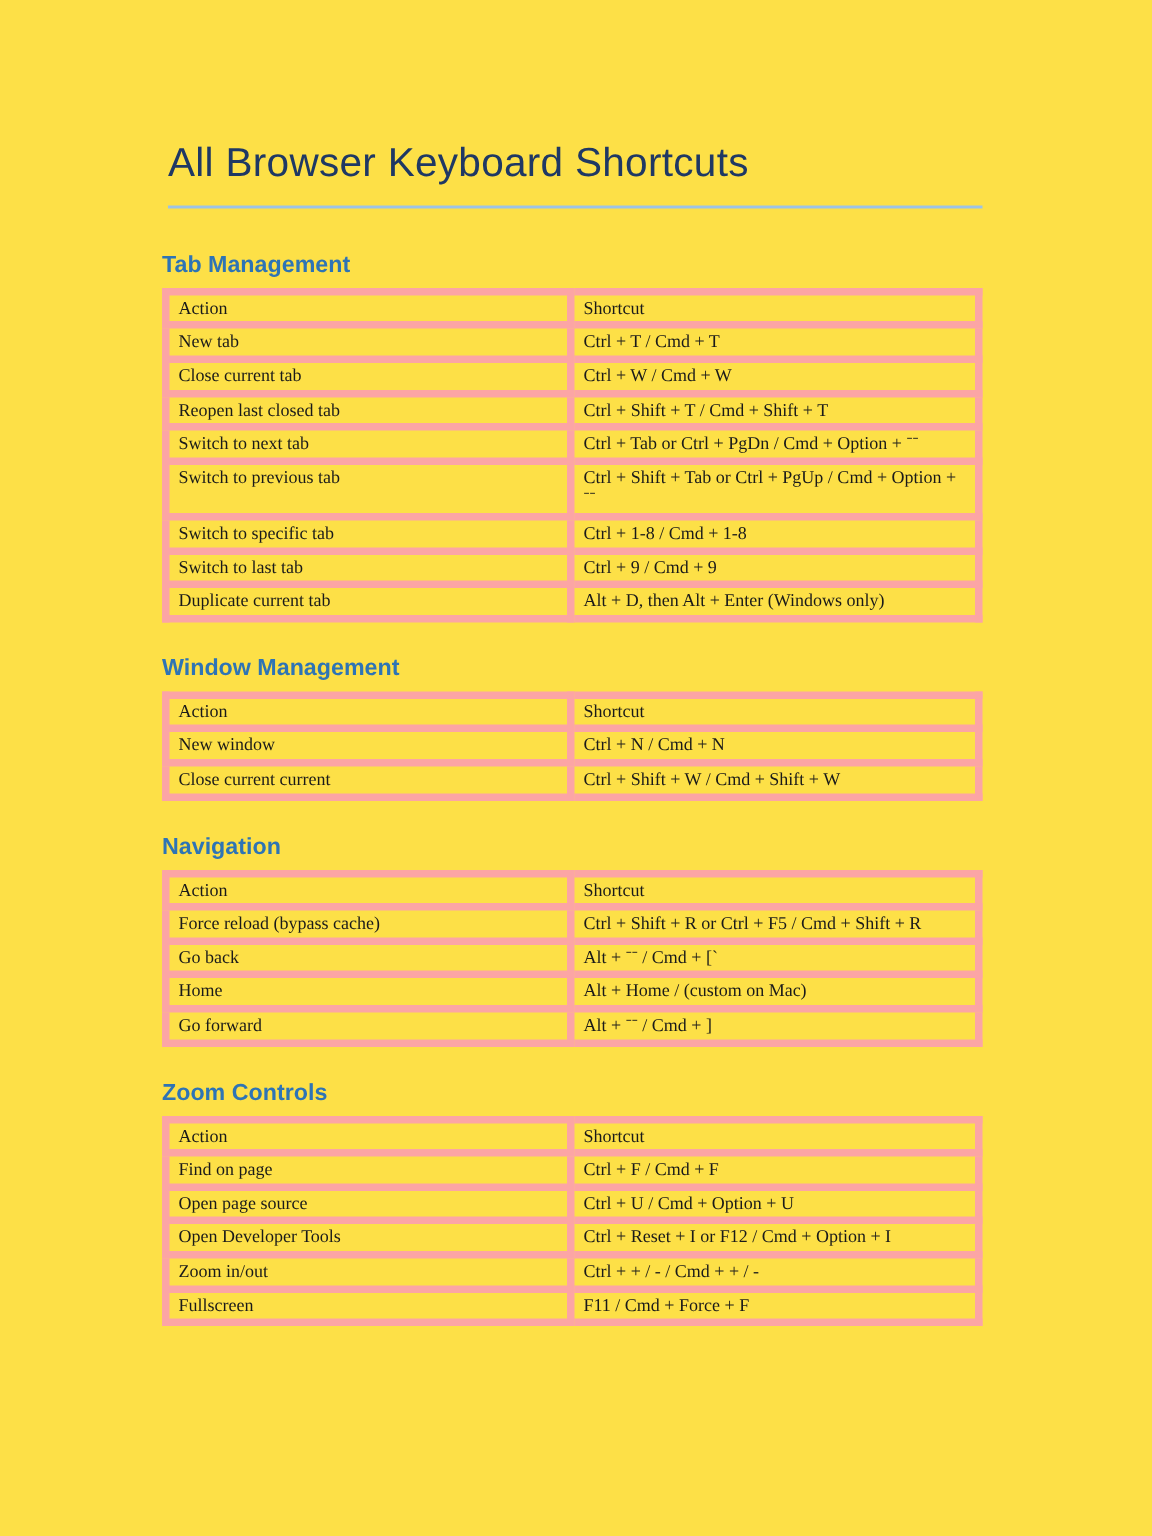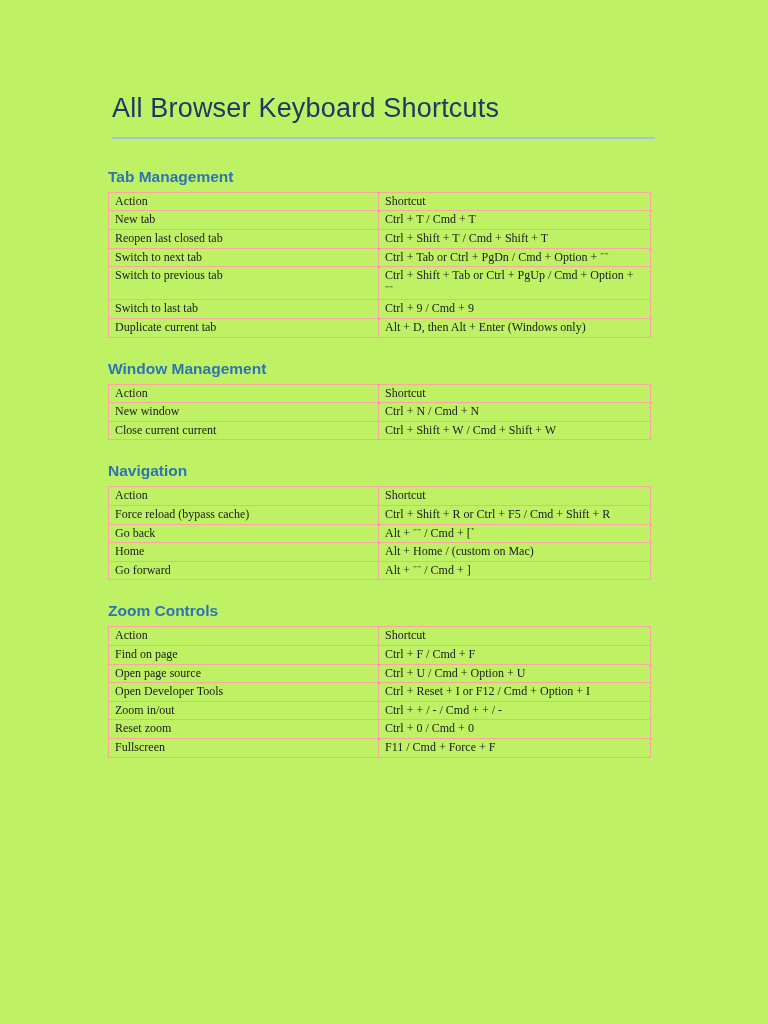--- a/index.html
+++ b/index.html
@@ -4,21 +4,21 @@
 <style>
   html, body {
     margin: 0;
     padding: 0;
     background: #ffffff;
   }
   .doc {
     position: relative;
     width: 768px;
     height: 1024px;
-    background: #bef264;
+    background: #fde047;
     box-sizing: border-box;
     padding: 92px 112px 0 108px;
     font-family: "Liberation Serif", serif;
     color: #1a1a1a;
     overflow: hidden;
   }
   .page-title {
     font-family: "Liberation Sans", sans-serif;
     font-weight: normal;
     font-size: 27px;
@@ -46,21 +46,21 @@
   }
   table.shortcuts-table {
     border-collapse: collapse;
     width: 542px;
     table-layout: fixed;
   }
   table.shortcuts-table col.c-action { width: 270px; }
   table.shortcuts-table col.c-shortcut { width: 272px; }
   table.shortcuts-table th,
   table.shortcuts-table td {
-    border: 1px solid #fca5a5;
+    border: 5px solid #fca5a5;
     padding: 1px 6px 2px 6px;
     font-size: 12px;
     line-height: 14.6px;
     text-align: left;
     font-weight: normal;
     vertical-align: top;
     word-wrap: break-word;
   }
 </style>
 </head>
@@ -82,32 +82,40 @@
               <th>Action</th>
               <th>Shortcut</th>
             </tr>
           </thead>
           <tbody>
             <tr>
               <td>New tab</td>
               <td>Ctrl + T / Cmd + T</td>
             </tr>
             <tr>
+              <td>Close current tab</td>
+              <td>Ctrl + W / Cmd + W</td>
+            </tr>
+            <tr>
               <td>Reopen last closed tab</td>
               <td>Ctrl + Shift + T / Cmd + Shift + T</td>
             </tr>
             <tr>
               <td>Switch to next tab</td>
               <td>Ctrl + Tab or Ctrl + PgDn / Cmd + Option + ⁻⁻</td>
             </tr>
             <tr>
               <td>Switch to previous tab</td>
               <td>Ctrl + Shift + Tab or Ctrl + PgUp / Cmd + Option + ⁻⁻</td>
             </tr>
             <tr>
+              <td>Switch to specific tab</td>
+              <td>Ctrl + 1-8 / Cmd + 1-8</td>
+            </tr>
+            <tr>
               <td>Switch to last tab</td>
               <td>Ctrl + 9 / Cmd + 9</td>
             </tr>
             <tr>
               <td>Duplicate current tab</td>
               <td>Alt + D, then Alt + Enter (Windows only)</td>
             </tr>
           </tbody>
         </table>
       </section>
@@ -191,24 +199,20 @@
               <td>Open page source</td>
               <td>Ctrl + U / Cmd + Option + U</td>
             </tr>
             <tr>
               <td>Open Developer Tools</td>
               <td>Ctrl + Reset + I or F12 / Cmd + Option + I</td>
             </tr>
             <tr>
               <td>Zoom in/out</td>
               <td>Ctrl + + / - / Cmd + + / -</td>
-            </tr>
-            <tr>
-              <td>Reset zoom</td>
-              <td>Ctrl + 0 / Cmd + 0</td>
             </tr>
             <tr>
               <td>Fullscreen</td>
               <td>F11 / Cmd + Force + F</td>
             </tr>
           </tbody>
         </table>
       </section>
     </div>
 </div>

